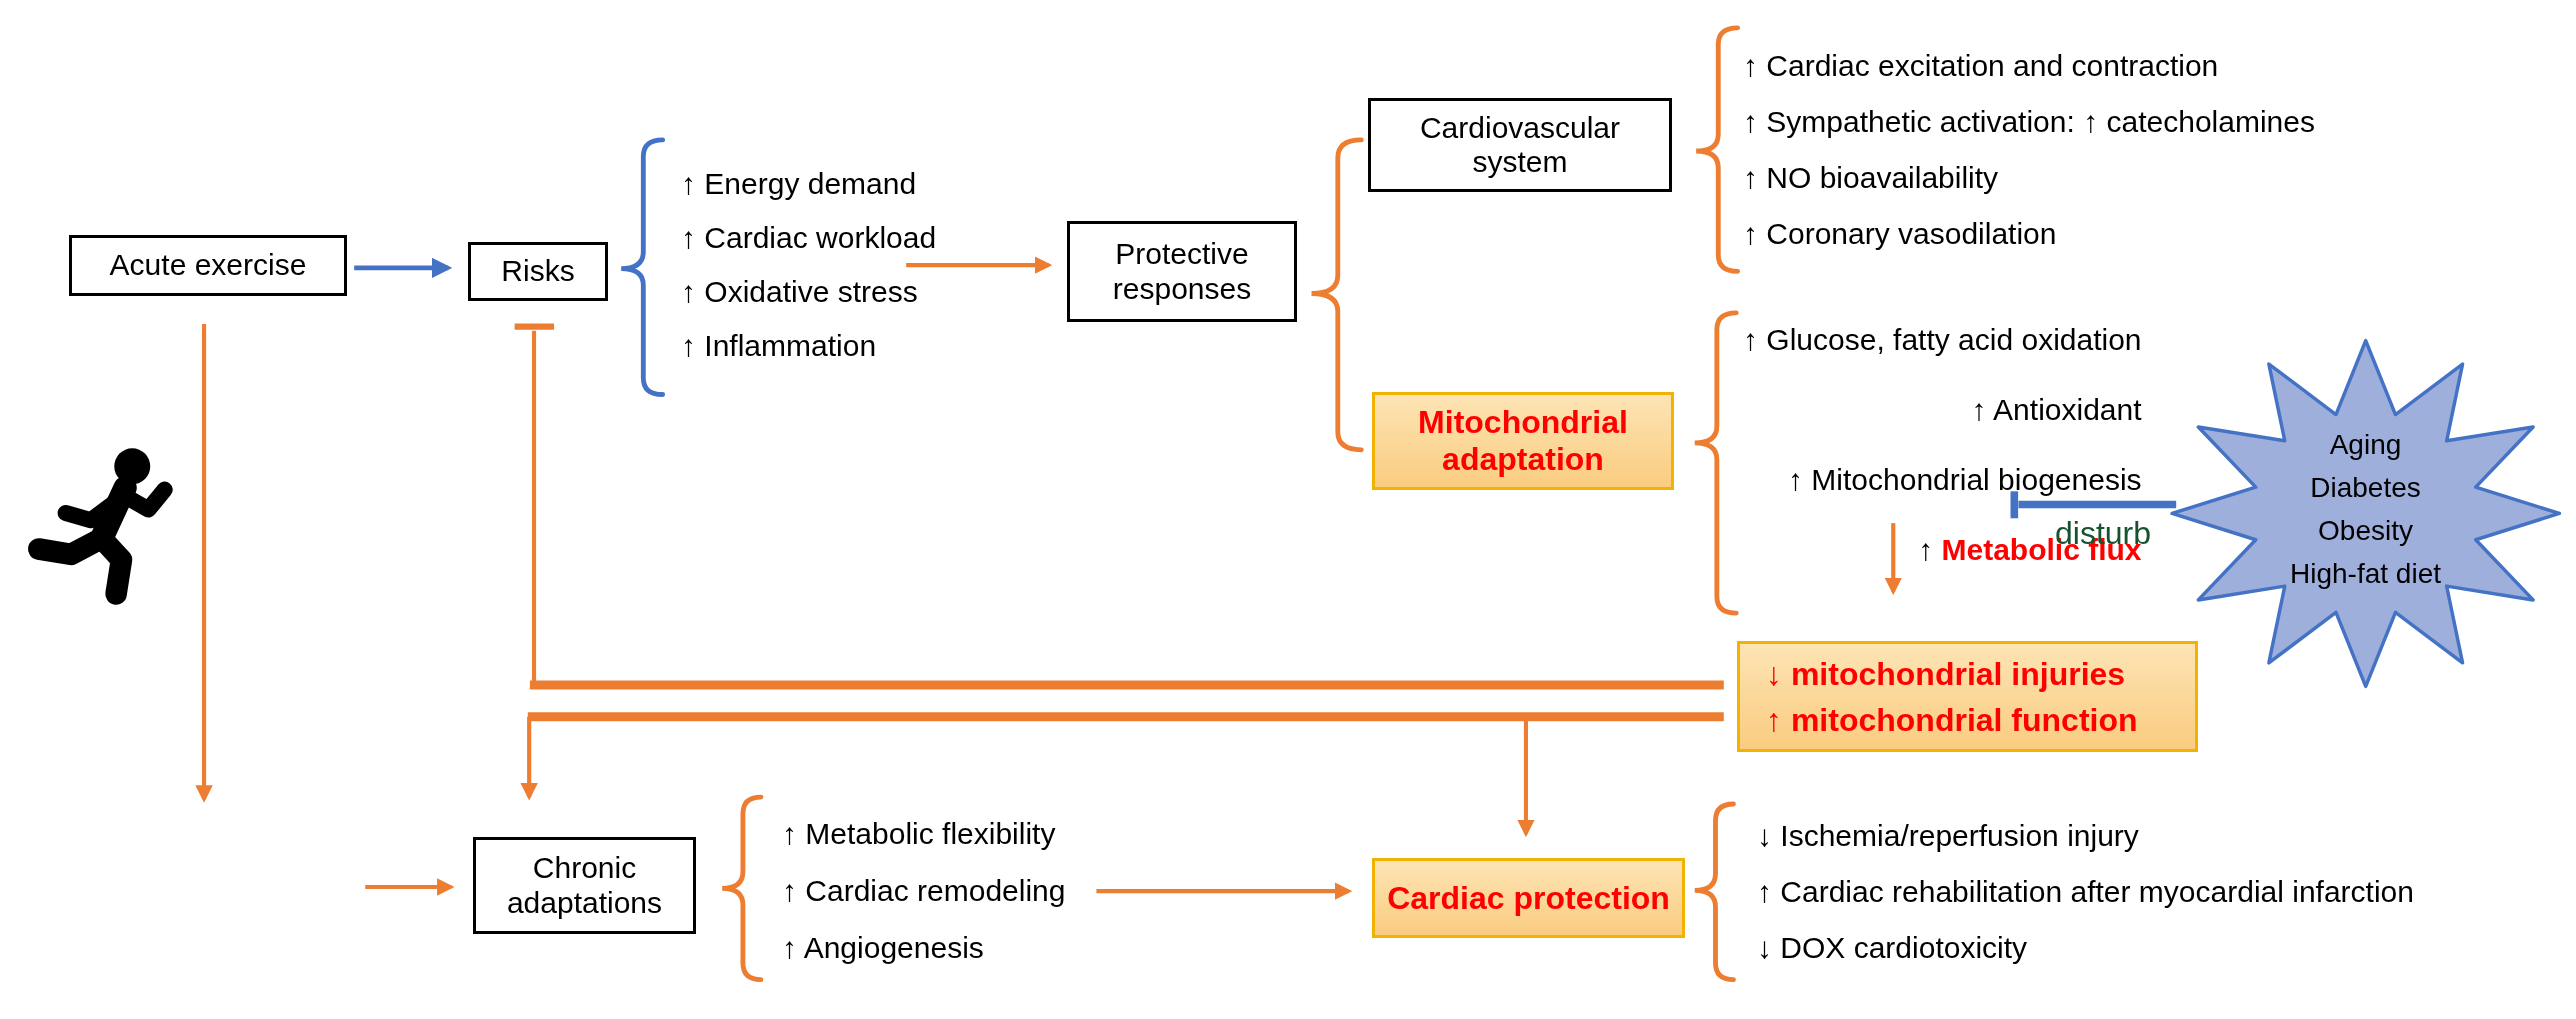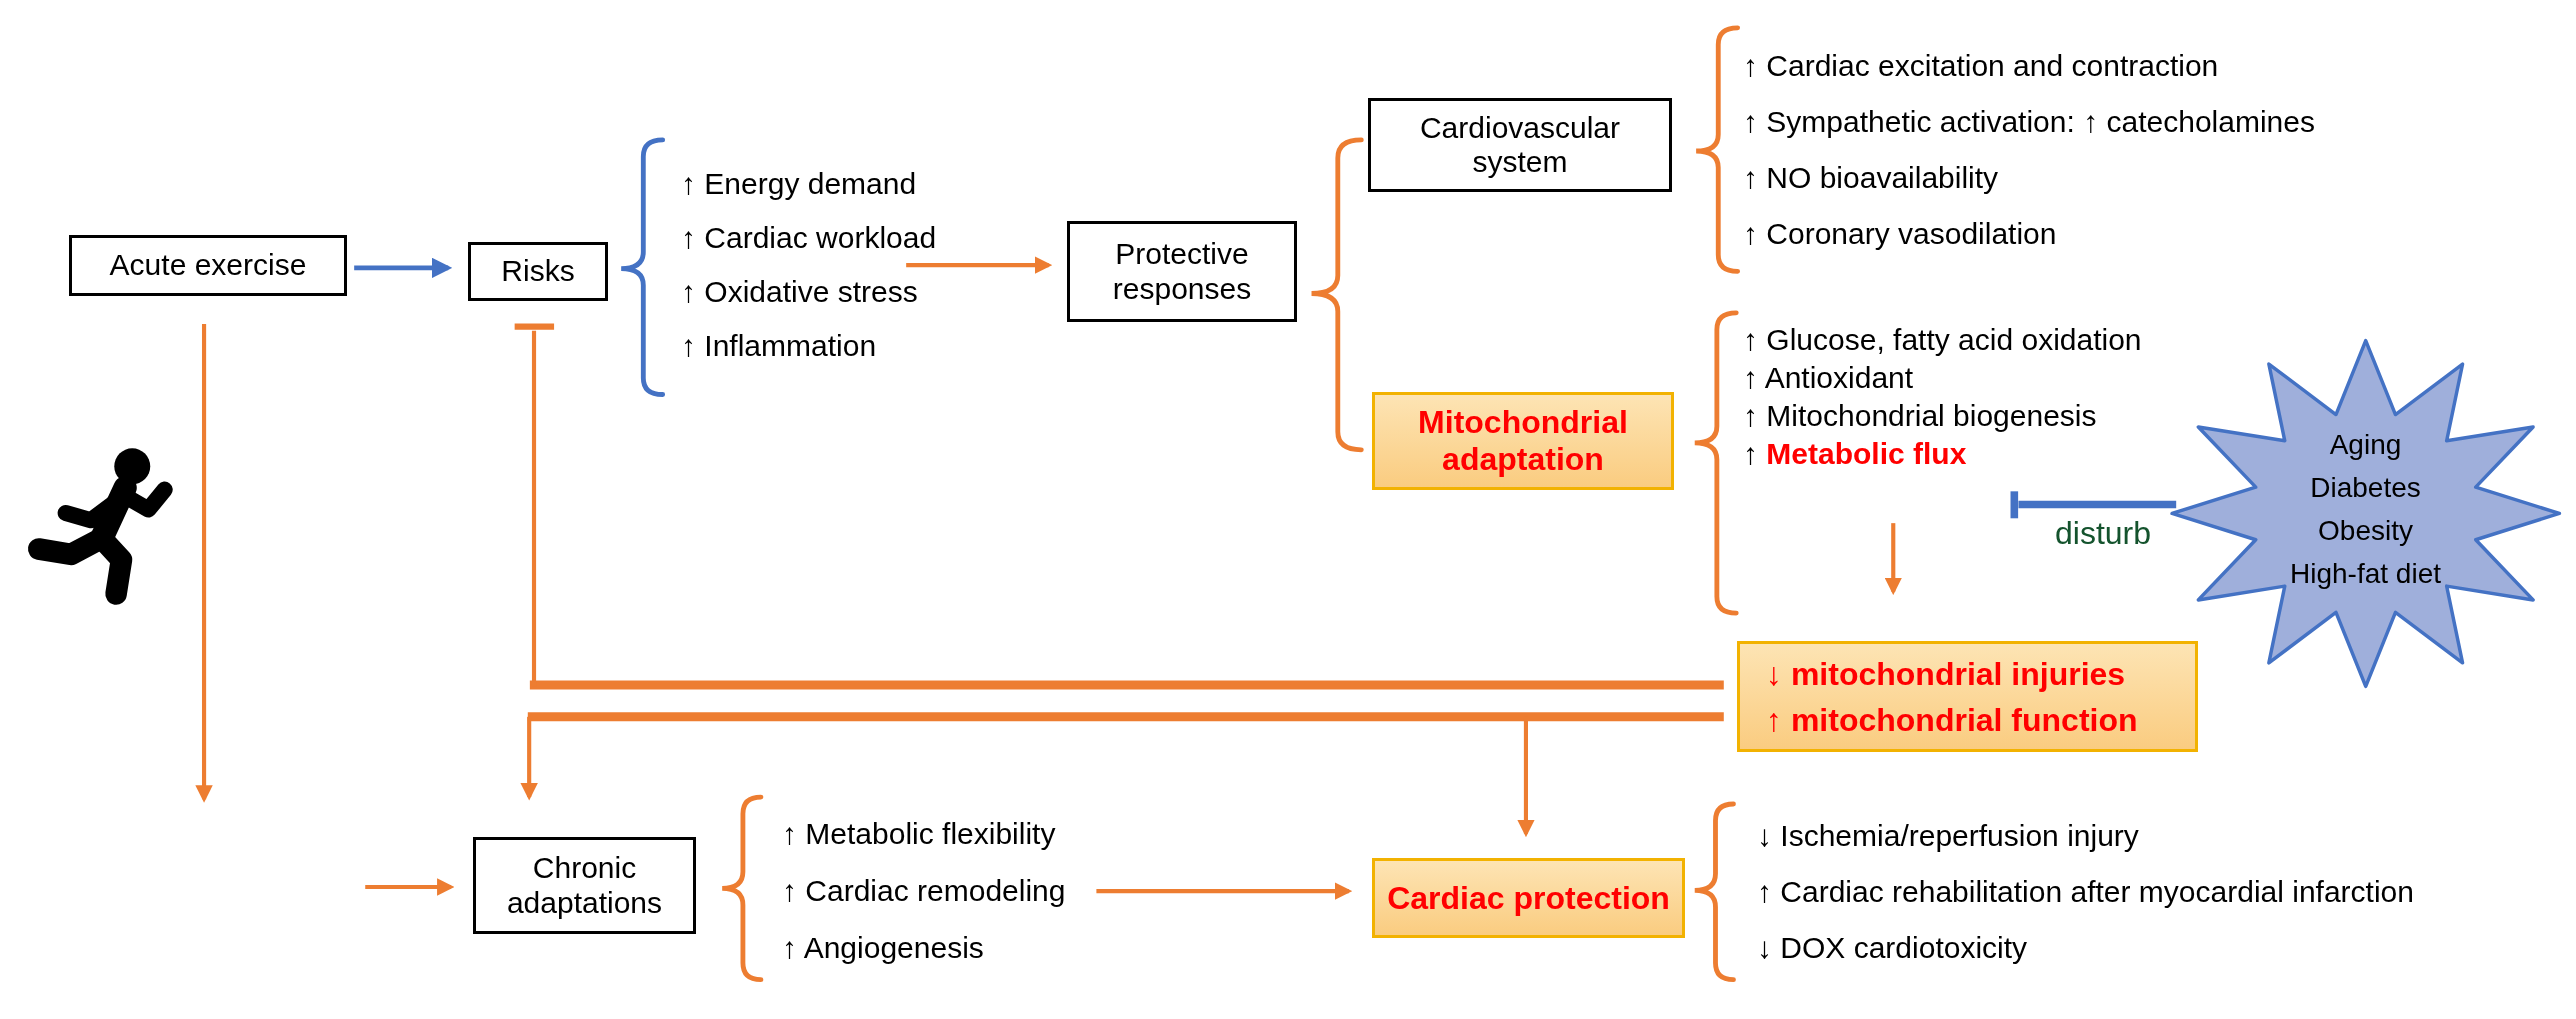--- a/index.html
+++ b/index.html
@@ -127,21 +127,21 @@
     <div class="li">↑ Inflammation</div>
   </div>
 
   <div class="vlist" style="left:1743px;top:48px;gap:20px;">
     <div class="li">↑ Cardiac excitation and contraction</div>
     <div class="li">↑ Sympathetic activation: ↑ catecholamines</div>
     <div class="li">↑ NO bioavailability</div>
     <div class="li">↑ Coronary vasodilation</div>
   </div>
 
-  <div class="vlist" style="left:1743px;top:322px;gap:2px;">
+  <div class="vlist" style="left:1743px;top:322px;gap:34px;align-items:flex-end;">
     <div class="li">↑ Glucose, fatty acid oxidation</div>
     <div class="li">↑ Antioxidant</div>
     <div class="li">↑ Mitochondrial biogenesis</div>
     <div class="li"><span>↑ </span><span class="red">Metabolic flux</span></div>
   </div>
 
   <div class="vlist" style="left:782px;top:816px;gap:21px;">
     <div class="li">↑ Metabolic flexibility</div>
     <div class="li">↑ Cardiac remodeling</div>
     <div class="li">↑ Angiogenesis</div>

